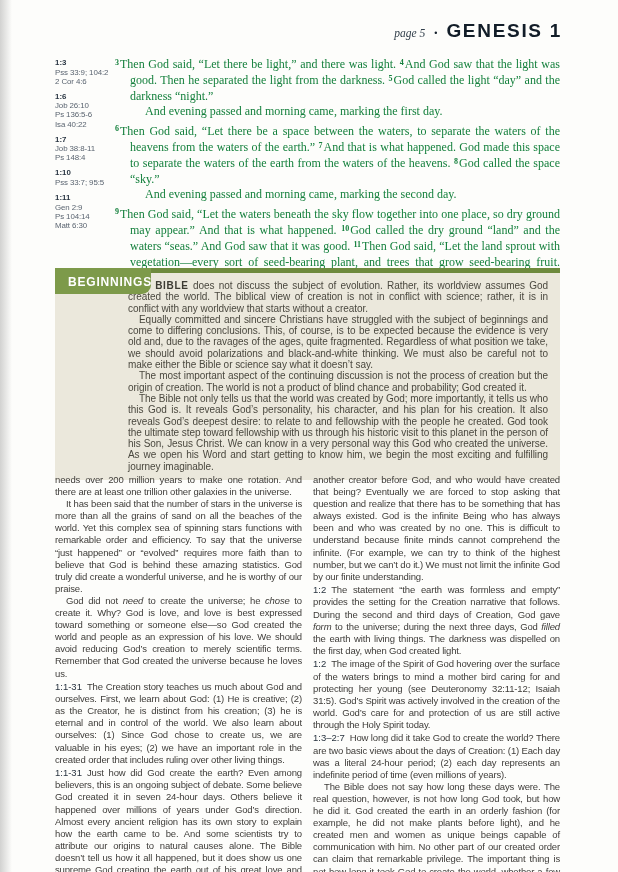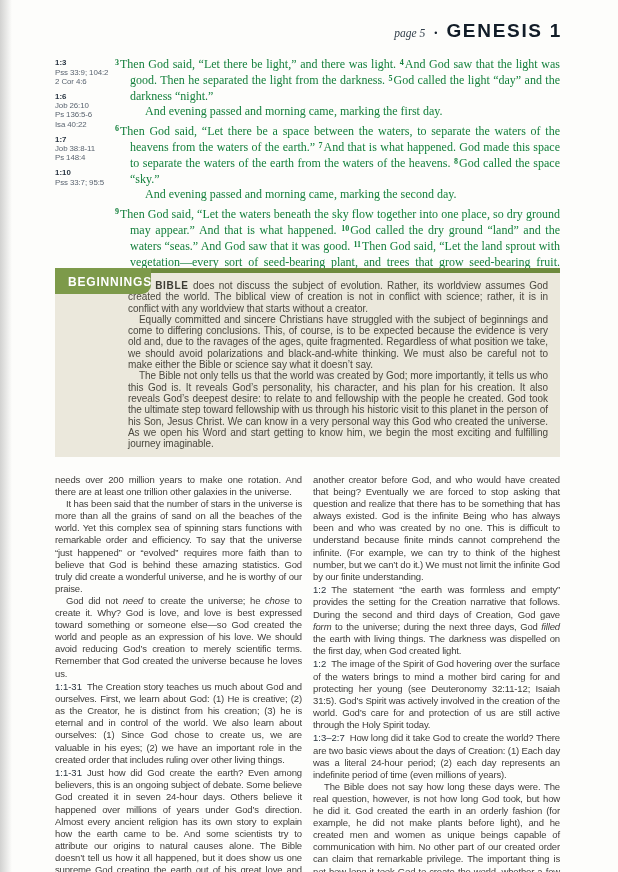--- a/index.html
+++ b/index.html
@@ -92,33 +92,40 @@
         </div>
         <div class="xref-group">
           <div class="xref-verse">1:7</div>
           <div class="xref-line">Job 38:8-11</div>
           <div class="xref-line">Ps 148:4</div>
         </div>
         <div class="xref-group">
           <div class="xref-verse">1:10</div>
           <div class="xref-line">Pss 33:7; 95:5</div>
         </div>
+        <div class="xref-group">
+          <div class="xref-verse">1:11</div>
+          <div class="xref-line">Gen 2:9</div>
+          <div class="xref-line">Ps 104:14</div>
+          <div class="xref-line">Matt 6:30</div>
+        </div>
       </aside>
     <div class="scripture" id="scripture">
         <p class="verse-para"><span class="vnum">3</span><span>Then God said, “Let there be light,” and there was light. </span><span class="vnum">4</span><span>And God saw that the light was good. Then he separated the light from the darkness. </span><span class="vnum">5</span><span>God called the light “day” and the darkness “night.”</span><span class="closing-line">And evening passed and morning came, marking the first day.</span></p>
         <p class="verse-para"><span class="vnum">6</span><span>Then God said, “Let there be a space between the waters, to separate the waters of the heavens from the waters of the earth.” </span><span class="vnum">7</span><span>And that is what happened. God made this space to separate the waters of the earth from the waters of the heavens. </span><span class="vnum">8</span><span>God called the space “sky.”</span><span class="closing-line">And evening passed and morning came, marking the second day.</span></p>
         <p class="verse-para"><span class="vnum">9</span><span>Then God said, “Let the waters beneath the sky flow together into one place, so dry ground may appear.” And that is what happened. </span><span class="vnum">10</span><span>God called the dry ground “land” and the waters “seas.” And God saw that it was good. </span><span class="vnum">11</span><span>Then God said, “Let the land sprout with vegetation—every sort of seed-bearing plant, and trees that grow seed-bearing fruit. These seeds will then produce the kinds of plants and</span></p>
       </div>
   </div>
 
   <section class="feature-box">
     <div class="feature-bar"></div>
     <div class="feature-body" id="feature-body">
         <p><span class="lead">THE BIBLE</span> does not discuss the subject of evolution. Rather, its worldview assumes God created the world. The biblical view of creation is not in conflict with science; rather, it is in conflict with any worldview that starts without a creator.</p>
         <p>Equally committed and sincere Christians have struggled with the subject of beginnings and come to differing conclusions. This, of course, is to be expected because the evidence is very old and, due to the ravages of the ages, quite fragmented. Regardless of what position we take, we should avoid polarizations and black-and-white thinking. We must also be careful not to make either the Bible or science say what it doesn’t say.</p>
+        <p>The most important aspect of the continuing discussion is not the process of creation but the origin of creation. The world is not a product of blind chance and probability; God created it.</p>
         <p>The Bible not only tells us that the world was created by God; more importantly, it tells us who this God is. It reveals God’s personality, his character, and his plan for his creation. It also reveals God’s deepest desire: to relate to and fellowship with the people he created. God took the ultimate step toward fellowship with us through his historic visit to this planet in the person of his Son, Jesus Christ. We can know in a very personal way this God who created the universe. As we open his Word and start getting to know him, we begin the most exciting and fulfilling journey imaginable.</p>
       </div>
     <div class="feature-label">BEGINNINGS</div>
   </section>
 
   <section class="notes">
     <div class="notes-col" id="notes-left">
         <p>needs over 200 million years to make one rotation. And there are at least one trillion other galaxies in the universe.</p>
         <p class="indent">It has been said that the number of stars in the universe is more than all the grains of sand on all the beaches of the world. Yet this complex sea of spinning stars functions with remarkable order and efficiency. To say that the universe “just happened” or “evolved” requires more faith than to believe that God is behind these amazing statistics. God truly did create a wonderful universe, and he is worthy of our praise.</p>
         <p class="indent">God did not <em>need</em> to create the universe; he <em>chose</em> to create it. Why? God is love, and love is best expressed toward something or someone else—so God created the world and people as an expression of his love. We should avoid reducing God’s creation to merely scientific terms. Remember that God created the universe because he loves us.</p>

